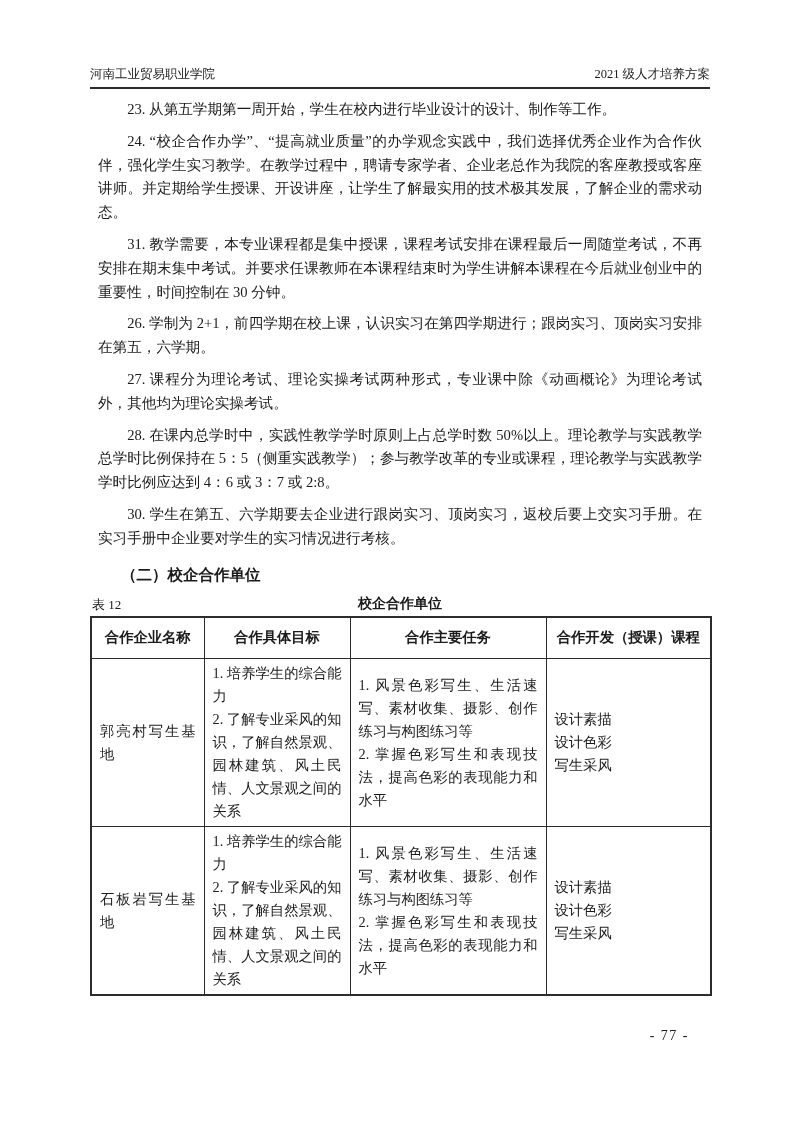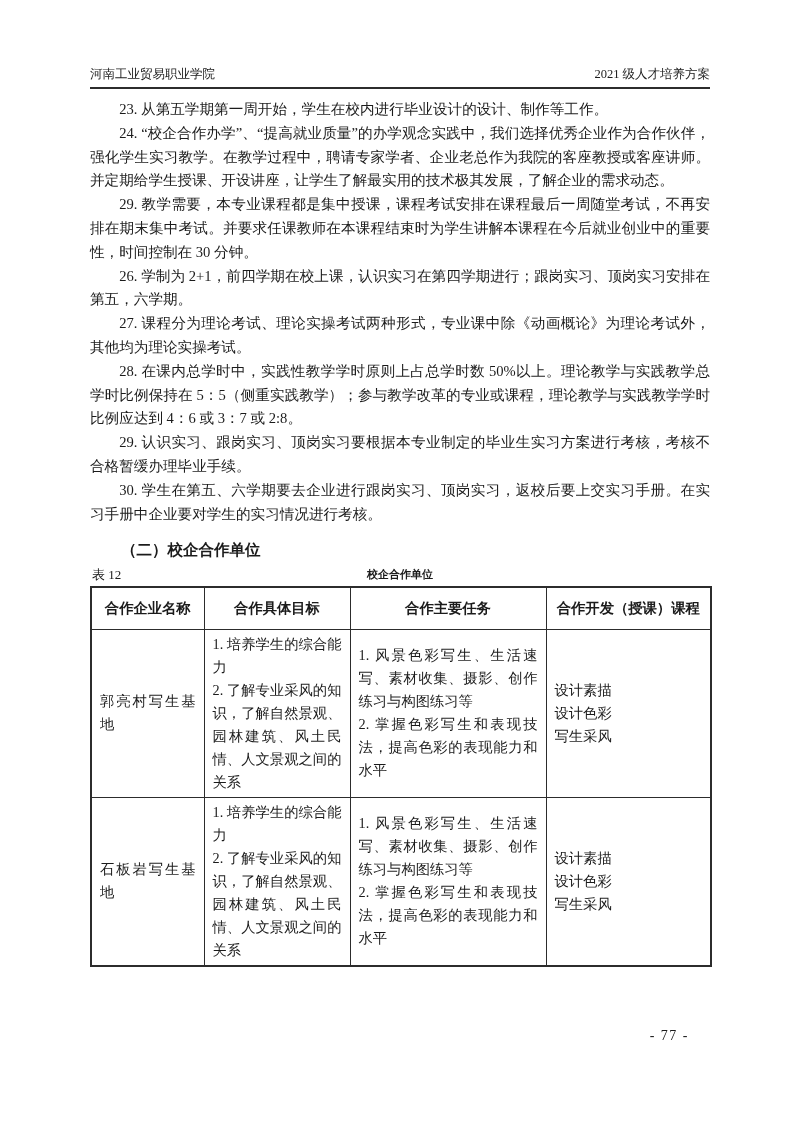--- a/index.html
+++ b/index.html
@@ -18,45 +18,46 @@
     justify-content:space-between;
     align-items:flex-end;
     font-size:12.5px;
     line-height:16px;
     padding-bottom:5px;
     border-bottom:2px solid #2c2c2c;
     gap:34px;
   }
   .content { margin-top:9px; }
   .content p {
-    margin:0;
+    margin:8px;
     font-size:14.6px;
     line-height:23.8px;
     text-align:justify;
     text-indent:2em;
   }
   .section-heading {
     margin-top:12px;
     font-size:15.5px;
     font-weight:bold;
     text-indent:2em;
     line-height:24px;
   }
   .table-caption-row {
     position:relative;
+    margin-top:5px;
     height:24px;
   }
   .table-label {
     position:absolute;
     left:2px; bottom:2px;
     font-size:13px;
   }
   .table-caption {
     text-align:center;
-    font-size:11px;
+    font-size:14px;
     font-weight:bold;
     line-height:24px;
   }
   table.coop {
     width:100%;
     border-collapse:collapse;
     border:2px solid #2c2c2c;
     table-layout:fixed;
   }
   table.coop th, table.coop td {
@@ -98,25 +99,24 @@
 <div class="page">
 
   <div class="page-header">
     <span>河南工业贸易职业学院</span>
     <span>2021 级人才培养方案</span>
   </div>
 
   <div class="content">
     <p>23. 从第五学期第一周开始，学生在校内进行毕业设计的设计、制作等工作。</p>
     <p>24. “校企合作办学”、“提高就业质量”的办学观念实践中，我们选择优秀企业作为合作伙伴，强化学生实习教学。在教学过程中，聘请专家学者、企业老总作为我院的客座教授或客座讲师。并定期给学生授课、开设讲座，让学生了解最实用的技术极其发展，了解企业的需求动态。</p>
-    <p>29. 教学需要，本专业课程都是集中授课，课程考试安排在课程最后一周随堂考试，不再安排在期末集中考试。并要求任课教师在本课程结束时为学生讲解本课程在今后就业创业中的重要性，时间控制在 30 分钟。</p>
+    <p>31. 教学需要，本专业课程都是集中授课，课程考试安排在课程最后一周随堂考试，不再安排在期末集中考试。并要求任课教师在本课程结束时为学生讲解本课程在今后就业创业中的重要性，时间控制在 30 分钟。</p>
     <p>26. 学制为 2+1，前四学期在校上课，认识实习在第四学期进行；跟岗实习、顶岗实习安排在第五，六学期。</p>
     <p>27. 课程分为理论考试、理论实操考试两种形式，专业课中除《动画概论》为理论考试外，其他均为理论实操考试。</p>
     <p>28. 在课内总学时中，实践性教学学时原则上占总学时数 50%以上。理论教学与实践教学总学时比例保持在 5：5（侧重实践教学）；参与教学改革的专业或课程，理论教学与实践教学学时比例应达到 4：6 或 3：7 或 2:8。</p>
-    <p>29. 认识实习、跟岗实习、顶岗实习要根据本专业制定的毕业生实习方案进行考核，考核不合格暂缓办理毕业手续。</p>
     <p>30. 学生在第五、六学期要去企业进行跟岗实习、顶岗实习，返校后要上交实习手册。在实习手册中企业要对学生的实习情况进行考核。</p>
   </div>
 
   <div class="section-heading">（二）校企合作单位</div>
 
   <div class="table-caption-row">
     <span class="table-label">表 12</span>
     <div class="table-caption">校企合作单位</div>
   </div>
 

